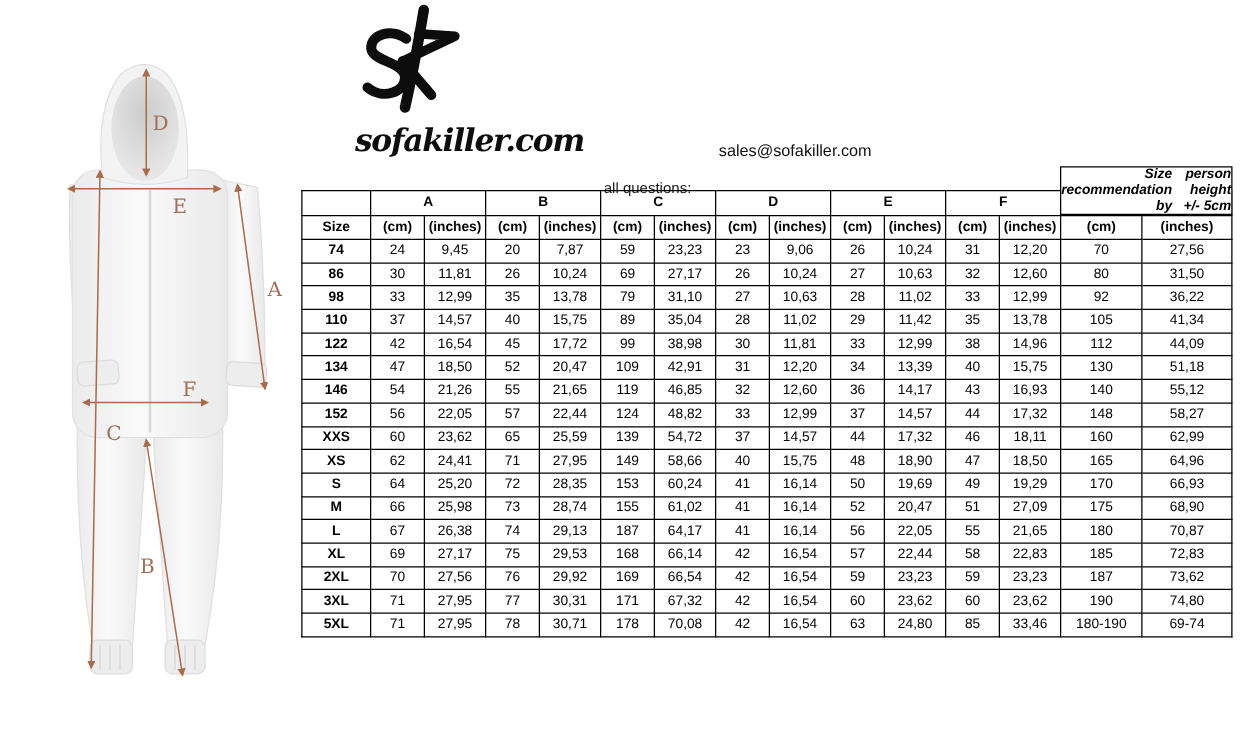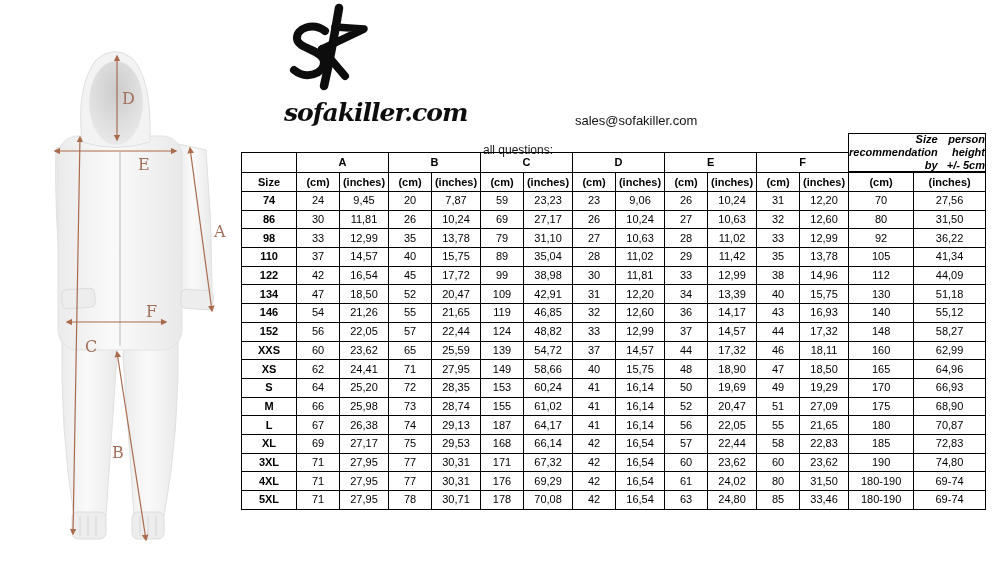--- a/index.html
+++ b/index.html
@@ -403,54 +403,54 @@
           <td class="val-cell">42</td>
           <td class="val-cell">16,54</td>
           <td class="val-cell">57</td>
           <td class="val-cell">22,44</td>
           <td class="val-cell">58</td>
           <td class="val-cell">22,83</td>
           <td class="val-cell">185</td>
           <td class="val-cell">72,83</td>
         </tr>
         <tr>
+          <th class="size-cell">2XL</th>
+          <td class="val-cell">70</td>
+          <td class="val-cell">27,56</td>
+          <td class="val-cell">76</td>
+          <td class="val-cell">29,92</td>
+          <td class="val-cell">169</td>
+          <td class="val-cell">66,54</td>
+          <td class="val-cell">42</td>
+          <td class="val-cell">16,54</td>
+          <td class="val-cell">59</td>
+          <td class="val-cell">23,23</td>
+          <td class="val-cell">59</td>
+          <td class="val-cell">23,23</td>
+          <td class="val-cell">187</td>
+          <td class="val-cell">73,62</td>
+        </tr>
+        <tr>
           <th class="size-cell">3XL</th>
           <td class="val-cell">71</td>
           <td class="val-cell">27,95</td>
           <td class="val-cell">77</td>
           <td class="val-cell">30,31</td>
           <td class="val-cell">171</td>
           <td class="val-cell">67,32</td>
           <td class="val-cell">42</td>
           <td class="val-cell">16,54</td>
           <td class="val-cell">60</td>
           <td class="val-cell">23,62</td>
           <td class="val-cell">60</td>
           <td class="val-cell">23,62</td>
           <td class="val-cell">190</td>
           <td class="val-cell">74,80</td>
         </tr>
         <tr>
-          <th class="size-cell">4XL</th>
-          <td class="val-cell">71</td>
-          <td class="val-cell">27,95</td>
-          <td class="val-cell">77</td>
-          <td class="val-cell">30,31</td>
-          <td class="val-cell">176</td>
-          <td class="val-cell">69,29</td>
-          <td class="val-cell">42</td>
-          <td class="val-cell">16,54</td>
-          <td class="val-cell">61</td>
-          <td class="val-cell">24,02</td>
-          <td class="val-cell">80</td>
-          <td class="val-cell">31,50</td>
-          <td class="val-cell">180-190</td>
-          <td class="val-cell">69-74</td>
-        </tr>
-        <tr>
           <th class="size-cell">5XL</th>
           <td class="val-cell">71</td>
           <td class="val-cell">27,95</td>
           <td class="val-cell">78</td>
           <td class="val-cell">30,71</td>
           <td class="val-cell">178</td>
           <td class="val-cell">70,08</td>
           <td class="val-cell">42</td>
           <td class="val-cell">16,54</td>
           <td class="val-cell">63</td>

